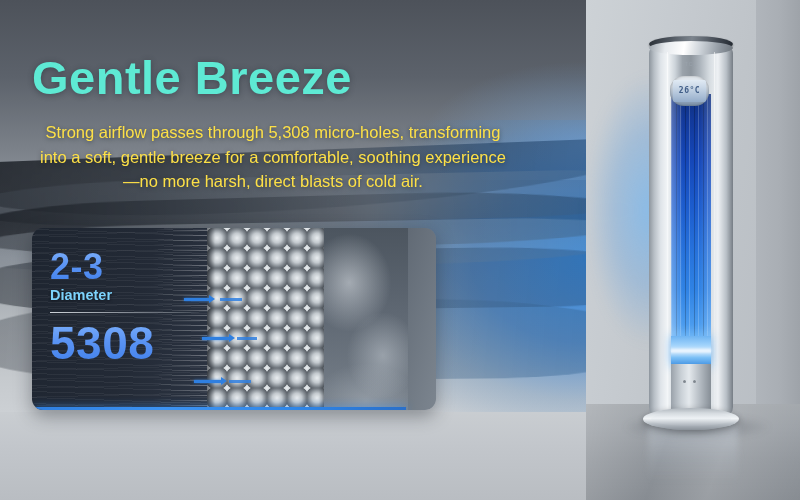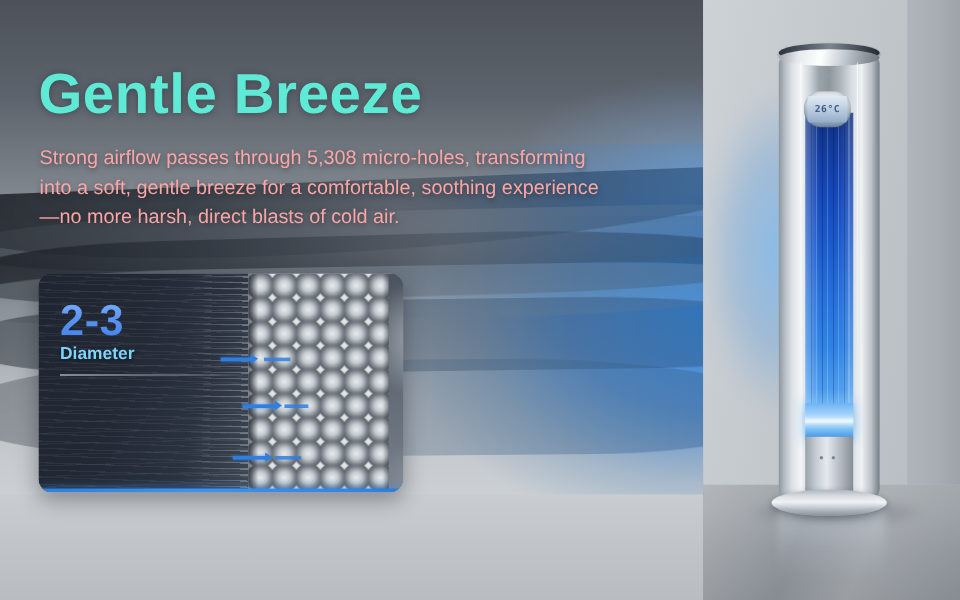--- a/index.html
+++ b/index.html
@@ -213,27 +213,28 @@
 
   
   .headline{
     position:absolute;left:32px;top:50px;
     font-size:47px;font-weight:bold;color:#5eead4;letter-spacing:.5px;
     text-shadow:0 1px 6px rgba(30,36,44,.45);
     white-space:nowrap;
   }
   .body-copy{
     position:absolute;left:33px;top:120px;width:480px;
-    font-size:16.5px;line-height:24.5px;color:#fca5a5;
+    font-size:16.5px;line-height:24.5px;color:#fde047;
     text-shadow:0 1px 4px rgba(25,32,40,.55);
+    text-align:center;
   }
 
   
   .card{
-    position:absolute;left:32px;top:228px;width:304px;height:182px;
+    position:absolute;left:32px;top:228px;width:404px;height:182px;
     border-radius:11px;overflow:hidden;
     box-shadow:0 6px 18px rgba(20,26,34,.38);
   }
   .card-left{
     position:absolute;left:0;top:0;width:100%;height:100%;
     background:linear-gradient(105deg,#1e2530 0%,#232a36 28%,#2a3240 46%,#39424f 60%,#59626d 78%,#7c858f 100%);
   }
   
   .streaks{
     position:absolute;left:0;top:0;width:230px;height:100%;
@@ -399,20 +400,21 @@
     <div class="arrow-dash ad2"></div>
     <div class="arrow-dash ad3"></div>
 
     <div class="stats">
       <div>
         <div class="stat-num">2-3</div>
         <div class="stat-label">Diameter</div>
       </div>
       <div class="stat-divider"></div>
       <div>
+        <div class="stat-num big">5308</div>
       </div>
     </div>
 
     <div class="card-blue-bar"></div>
   </div>
 
 
 </div>
 
 </body></html>

